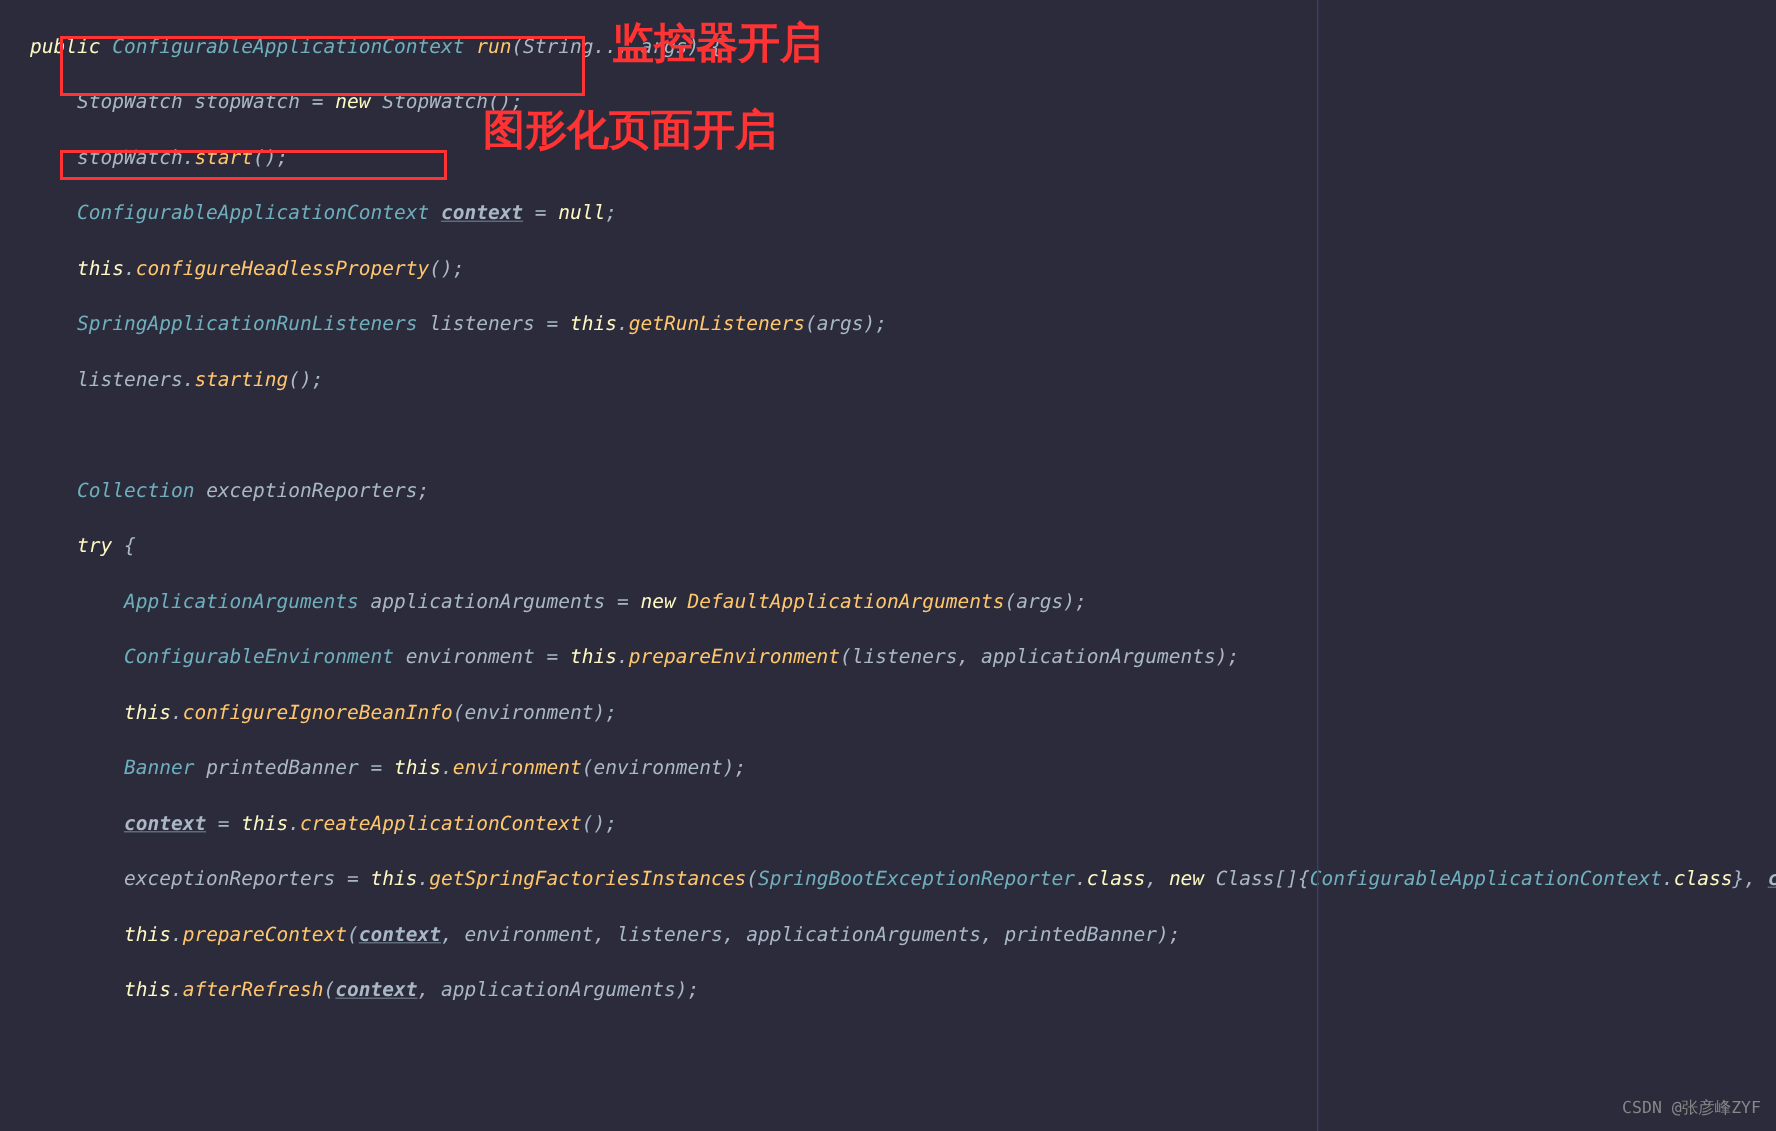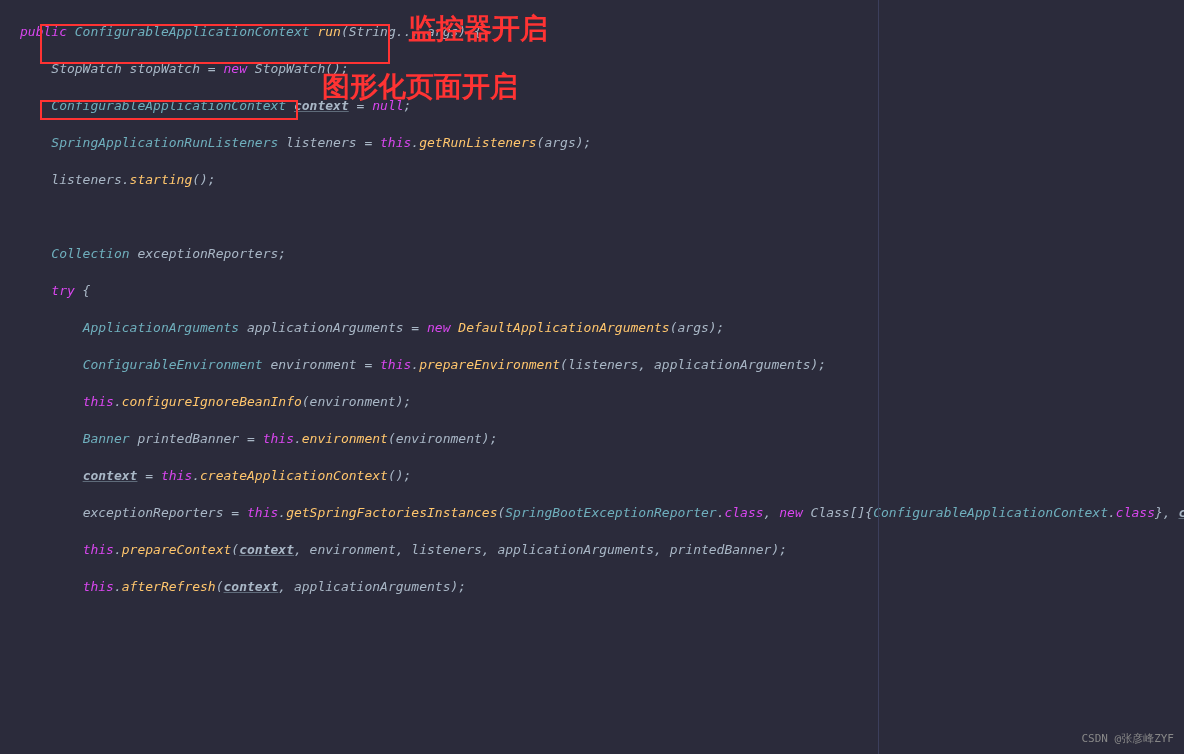--- a/index.html
+++ b/index.html
@@ -13,21 +13,21 @@
   width: 1184px;
   height: 754px;
   overflow: hidden;
   position: relative;
   padding: 4px 0 0 20px;
 }
 .code-area {
   white-space: pre;
   position: relative;
 }
-.kw { color: #d946ef; }
+.kw { color: #fef9c3; }
 .type { color: #6fafbd; }
 .method { color: #ffc66d; }
 .under { text-decoration: underline; text-decoration-color: #5f6b7a; font-weight: bold; }
 .redbox {
   border: 2px solid #ff3333;
   position: absolute;
   pointer-events: none;
 }
 .annotation {
   position: absolute;
@@ -53,21 +53,23 @@
   height: 754px;
   background: #3c3f5c;
 }
 </style>
 </head>
 <body>
 
 <div class="code-area">
 <div><span class="kw">public</span> <span class="type">ConfigurableApplicationContext</span> <span class="method">run</span><span>(String... args) {</span></div>
 <div>    <span>StopWatch stopWatch = </span><span class="kw">new</span><span> StopWatch();</span></div>
+<div>    <span>stopWatch.</span><span class="method">start</span><span>();</span></div>
 <div>    <span class="type">ConfigurableApplicationContext</span><span> </span><span class="under">context</span><span> = </span><span class="kw">null</span><span>;</span></div>
+<div>    <span class="kw">this</span><span>.</span><span class="method">configureHeadlessProperty</span><span>();</span></div>
 <div>    <span class="type">SpringApplicationRunListeners</span><span> listeners = </span><span class="kw">this</span><span>.</span><span class="method">getRunListeners</span><span>(args);</span></div>
 <div>    <span>listeners.</span><span class="method">starting</span><span>();</span></div>
 <div> </div>
 <div>    <span class="type">Collection</span><span> exceptionReporters;</span></div>
 <div>    <span class="kw">try</span><span> {</span></div>
 <div>        <span class="type">ApplicationArguments</span><span> applicationArguments = </span><span class="kw">new</span><span> </span><span class="method">DefaultApplicationArguments</span><span>(args);</span></div>
 <div>        <span class="type">ConfigurableEnvironment</span><span> environment = </span><span class="kw">this</span><span>.</span><span class="method">prepareEnvironment</span><span>(listeners, applicationArguments);</span></div>
 <div>        <span class="kw">this</span><span>.</span><span class="method">configureIgnoreBeanInfo</span><span>(environment);</span></div>
 <div>        <span class="type">Banner</span><span> printedBanner = </span><span class="kw">this</span><span>.</span><span class="method">environment</span><span>(environment);</span></div>
 <div>        <span class="under">context</span><span> = </span><span class="kw">this</span><span>.</span><span class="method">createApplicationContext</span><span>();</span></div>

